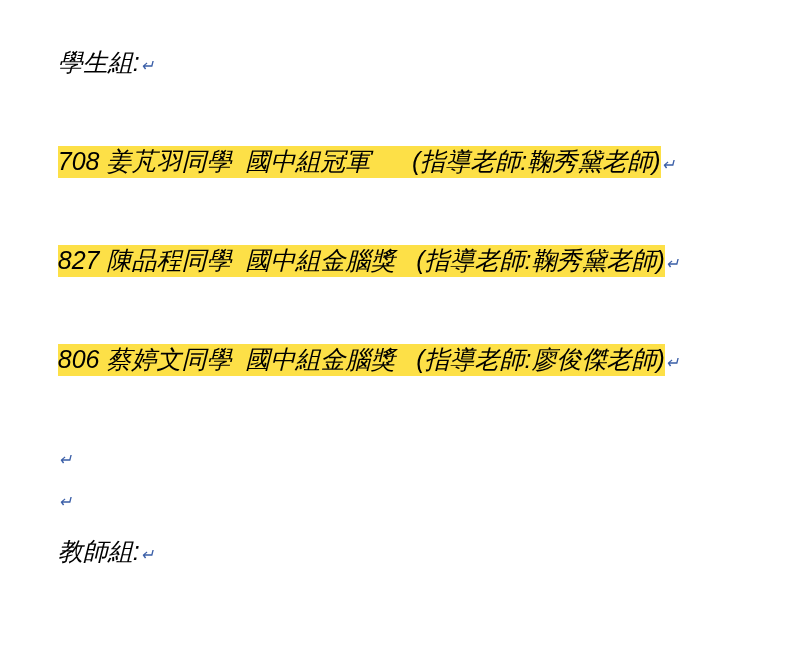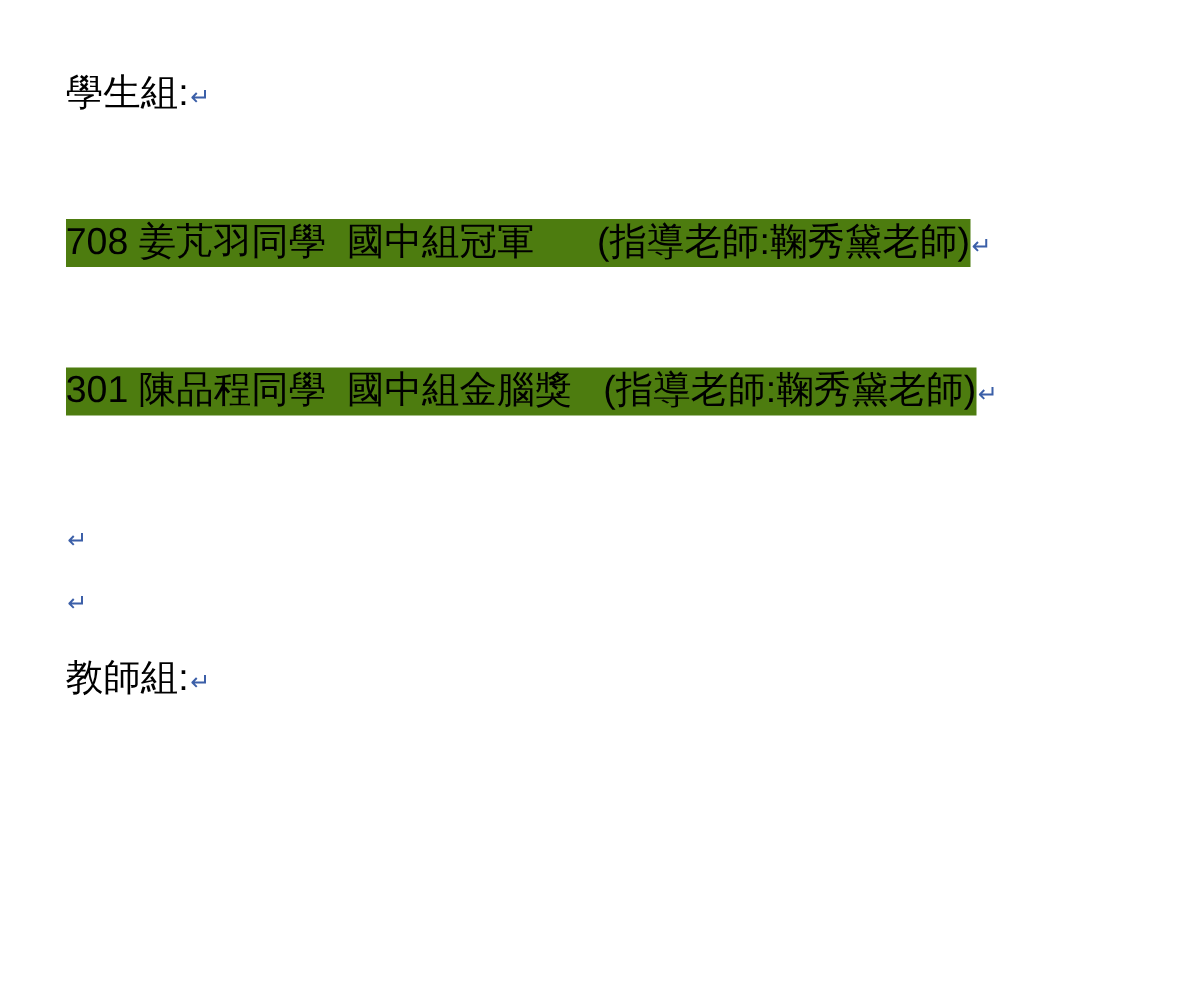--- a/index.html
+++ b/index.html
@@ -23,60 +23,64 @@
   }
   .line {
     position: relative;
     font-size: 25px;
     line-height: 1.0;
     white-space: pre;
     margin: 0;
     padding: 0;
   }
   .hl {
-    background: #4d7c0f;
+    background: #fde047;
     padding: 3px 0 4px 0;
     display: inline-block;
     white-space: pre;
   }
   .plain {
     padding: 3px 0 4px 0;
     display: inline-block;
     white-space: pre;
   }
   .pilcrow {
     color: #3b5fa8;
     font-size: 16px;
     vertical-align: baseline;
     padding-left: 1px;
     display: inline-block;
   }
   .row {
     display: block;
-    padding-left: 16px;
+    padding-left: 30px;
+    font-style: italic;
   }
   .sp-head { margin-top: 22px; }
   .sp-item { margin-top: 17px; }
   .sp-empty { margin-top: 18px; height: 24px; }
   .sp-gap { margin-top: 26px; }
 </style>
 </head>
 <body>
 
 <div class="page">
 
   <div class="line row sp-head">
     <span class="plain">學生組:</span><span class="pilcrow">↵</span>
   </div>
 
   <div class="line row sp-item">
     <span class="hl">708 姜芃羽同學  國中組冠軍      (指導老師:鞠秀黛老師)</span><span class="pilcrow">↵</span>
   </div>
   <div class="line row sp-item">
-    <span class="hl">301 陳品程同學  國中組金腦獎   (指導老師:鞠秀黛老師)</span><span class="pilcrow">↵</span>
+    <span class="hl">827 陳品程同學  國中組金腦獎   (指導老師:鞠秀黛老師)</span><span class="pilcrow">↵</span>
+  </div>
+  <div class="line row sp-item">
+    <span class="hl">806 蔡婷文同學  國中組金腦獎   (指導老師:廖俊傑老師)</span><span class="pilcrow">↵</span>
   </div>
 
   <div class="line row sp-empty">
     <span class="plain"></span><span class="pilcrow">↵</span>
   </div>
   <div class="line row sp-empty">
     <span class="plain"></span><span class="pilcrow">↵</span>
   </div>
 
   <div class="line row sp-gap">

